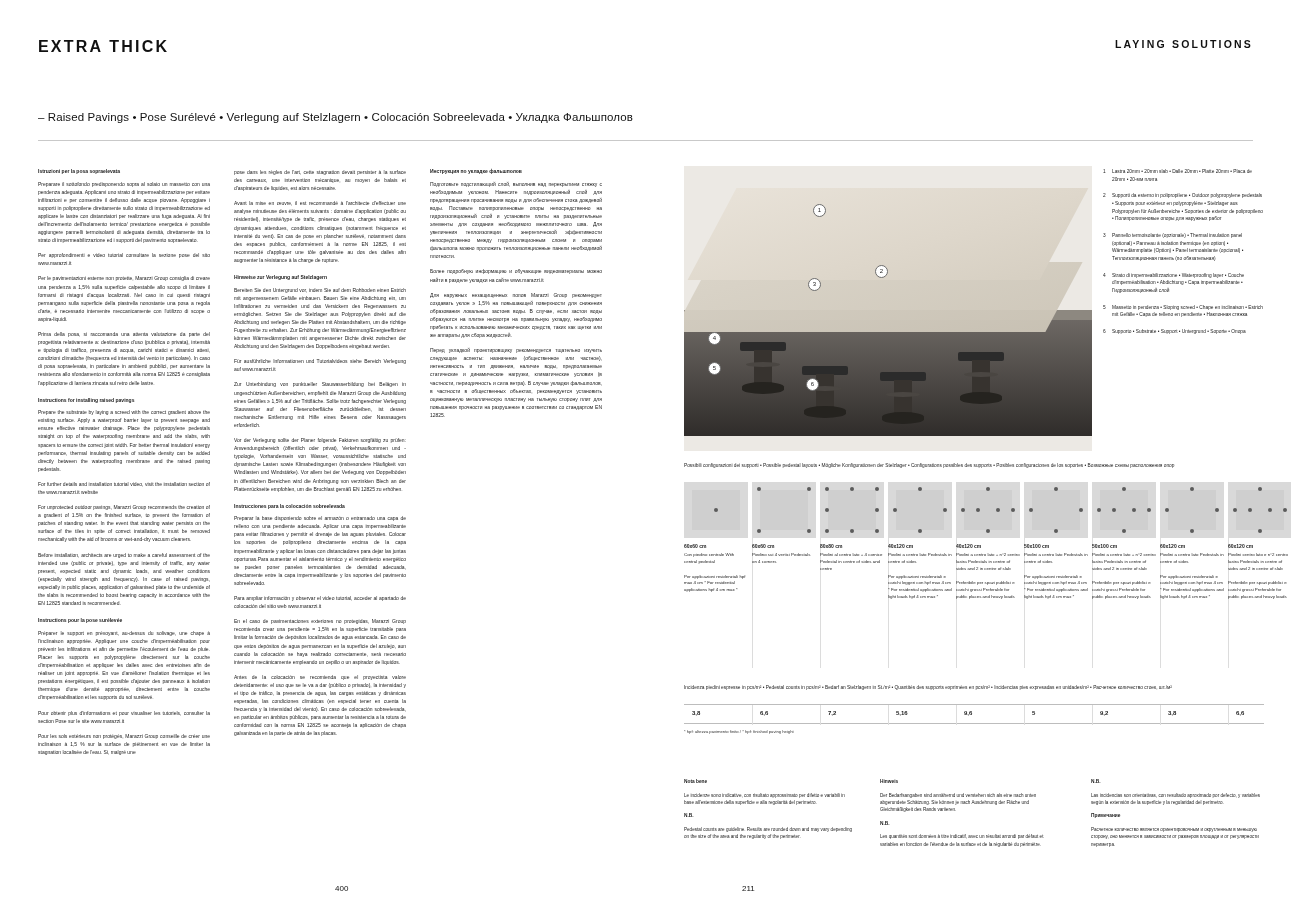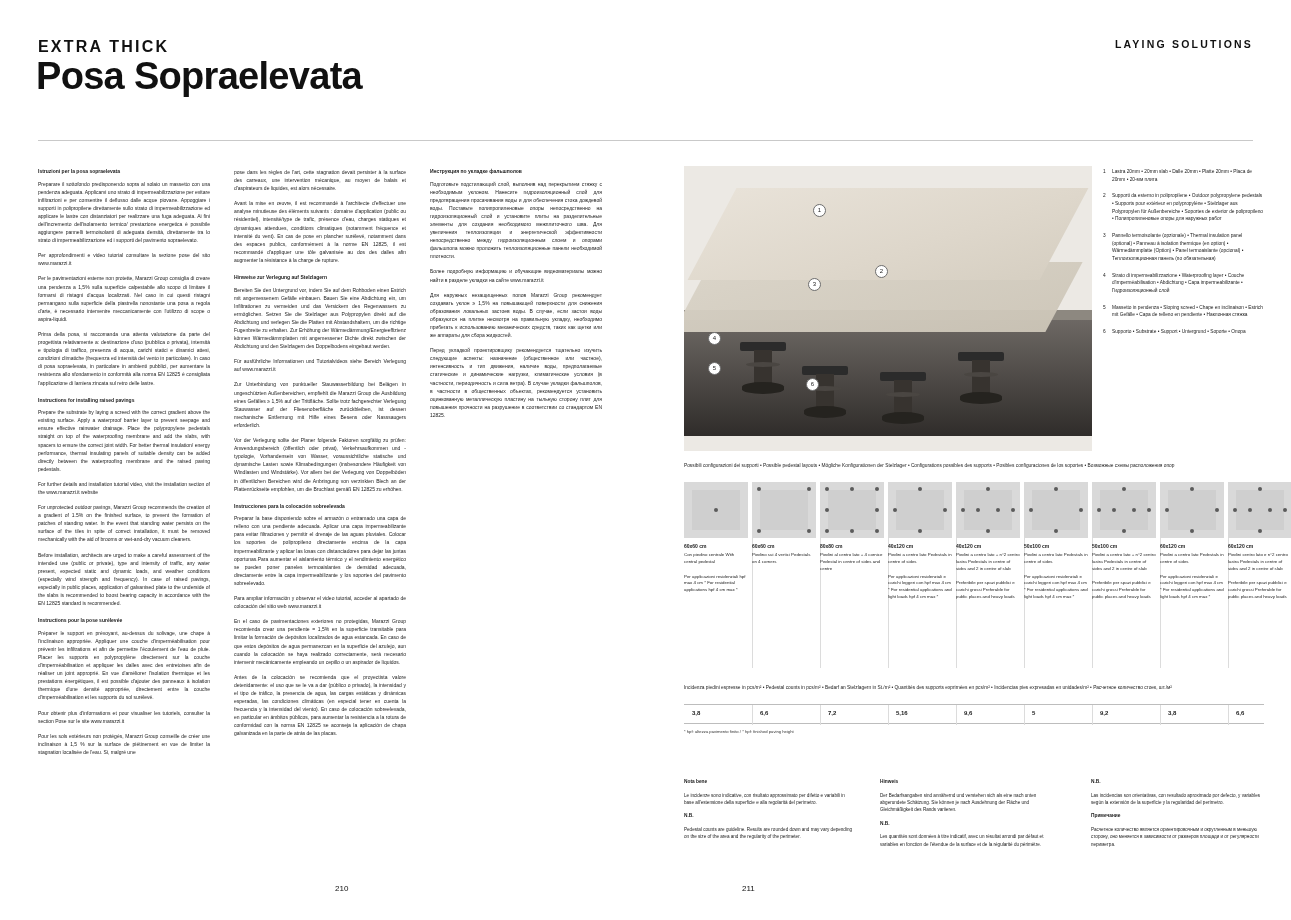--- a/index.html
+++ b/index.html
@@ -120,21 +120,21 @@
   .pg-left { left:335px; }
   .pg-right { left:742px; }
 </style>
 </head>
 <body>
 
 <div class="page">
 
   <div class="hdr-eyebrow">EXTRA THICK</div>
   <div class="hdr-right">LAYING SOLUTIONS</div>
-  <div class="hdr-title">Posa Sopraelevata</div>
+  <div class="hdr-sub">– Raised Pavings • Pose Surélevé • Verlegung auf Stelzlagern • Colocación Sobreelevada • Укладка Фальшполов</div>
   <div class="hdr-rule"></div>
 
   <div class="col c1">
     <h4>Istruzioni per la posa sopraelevata</h4>
     <p>Preparare il sottofondo predisponendo sopra al solaio un massetto con una pendenza adeguata. Applicarvi uno strato di impermeabilizzazione per evitare infiltrazioni e per consentire il deflusso dalle acque piovane. Appoggiare i supporti in polipropilene direttamente sullo strato di impermeabilizzazione ed applicare le lastre con distanziatori per realizzare una fuga adeguata. Ai fini dell'incremento dell'isolamento termico/ prestazione energetica è possibile aggiungere pannelli termoisolanti di adeguata densità, direttamente tra lo strato di impermeabilizzazione ed i supporti del pavimento sopraelevato.</p>
     <p>Per approfondimenti e video tutorial consultare la sezione pose del sito www.marazzi.it</p>
     <p>Per le pavimentazioni esterne non protette, Marazzi Group consiglia di creare una pendenza a 1,5% sulla superficie calpestabile allo scopo di limitare il formarsi di ristagni d'acqua localizzati. Nel caso in cui questi ristagni permangano sulla superficie della piastrella nonostante una posa a regola d'arte, è necessario intervenire meccanicamente con l'utilizzo di scope o aspira-liquidi.</p>
     <p>Prima della posa, si raccomanda una attenta valutazione da parte del progettista relativamente a: destinazione d'uso (pubblica o privata), intensità e tipologia di traffico, presenza di acqua, carichi statici e dinamici attesi, condizioni climatiche (frequenza ed intensità del vento in particolare). In caso di posa sopraelevata, in particolare in ambienti pubblici, per aumentare la resistenza allo sfondamento in conformità alla norma EN 12825 è consigliata l'applicazione di lamiera zincata sul retro delle lastre.</p>
     <h4 class="sp">Instructions for installing raised pavings</h4>
     <p>Prepare the substrate by laying a screed with the correct gradient above the existing surface. Apply a waterproof barrier layer to prevent seepage and ensure effective rainwater drainage. Place the polypropylene pedestals straight on top of the waterproofing membrane and add the slabs, with spacers to ensure the correct joint width. For better thermal insulation/ energy performance, thermal insulating panels of suitable density can be added directly between the waterproofing membrane and the raised paving pedestals.</p>
@@ -423,16 +423,16 @@
     <p><b>N.B.</b></p>
     <p>Les quantités sont données à titre indicatif, avec un résultat arrondi par défaut et variables en fonction de l'étendue de la surface et de la régularité du périmètre.</p>
   </div>
   <div class="note" style="left:1091px;">
     <p><b>N.B.</b></p>
     <p>Las incidencias son orientativas, con resultado aproximado por defecto, y variables según la extensión de la superficie y la regularidad del perímetro.</p>
     <p><b>Примечание</b></p>
     <p>Расчетное количество является ориентировочным и округленным в меньшую сторону, оно меняется в зависимости от размеров площади и от регулярности периметра.</p>
   </div>
 
-  <div class="pgnum pg-left">210</div>
+  <div class="pgnum pg-left">400</div>
   <div class="pgnum pg-right">211</div>
 
 </div>
 
 </body></html>

